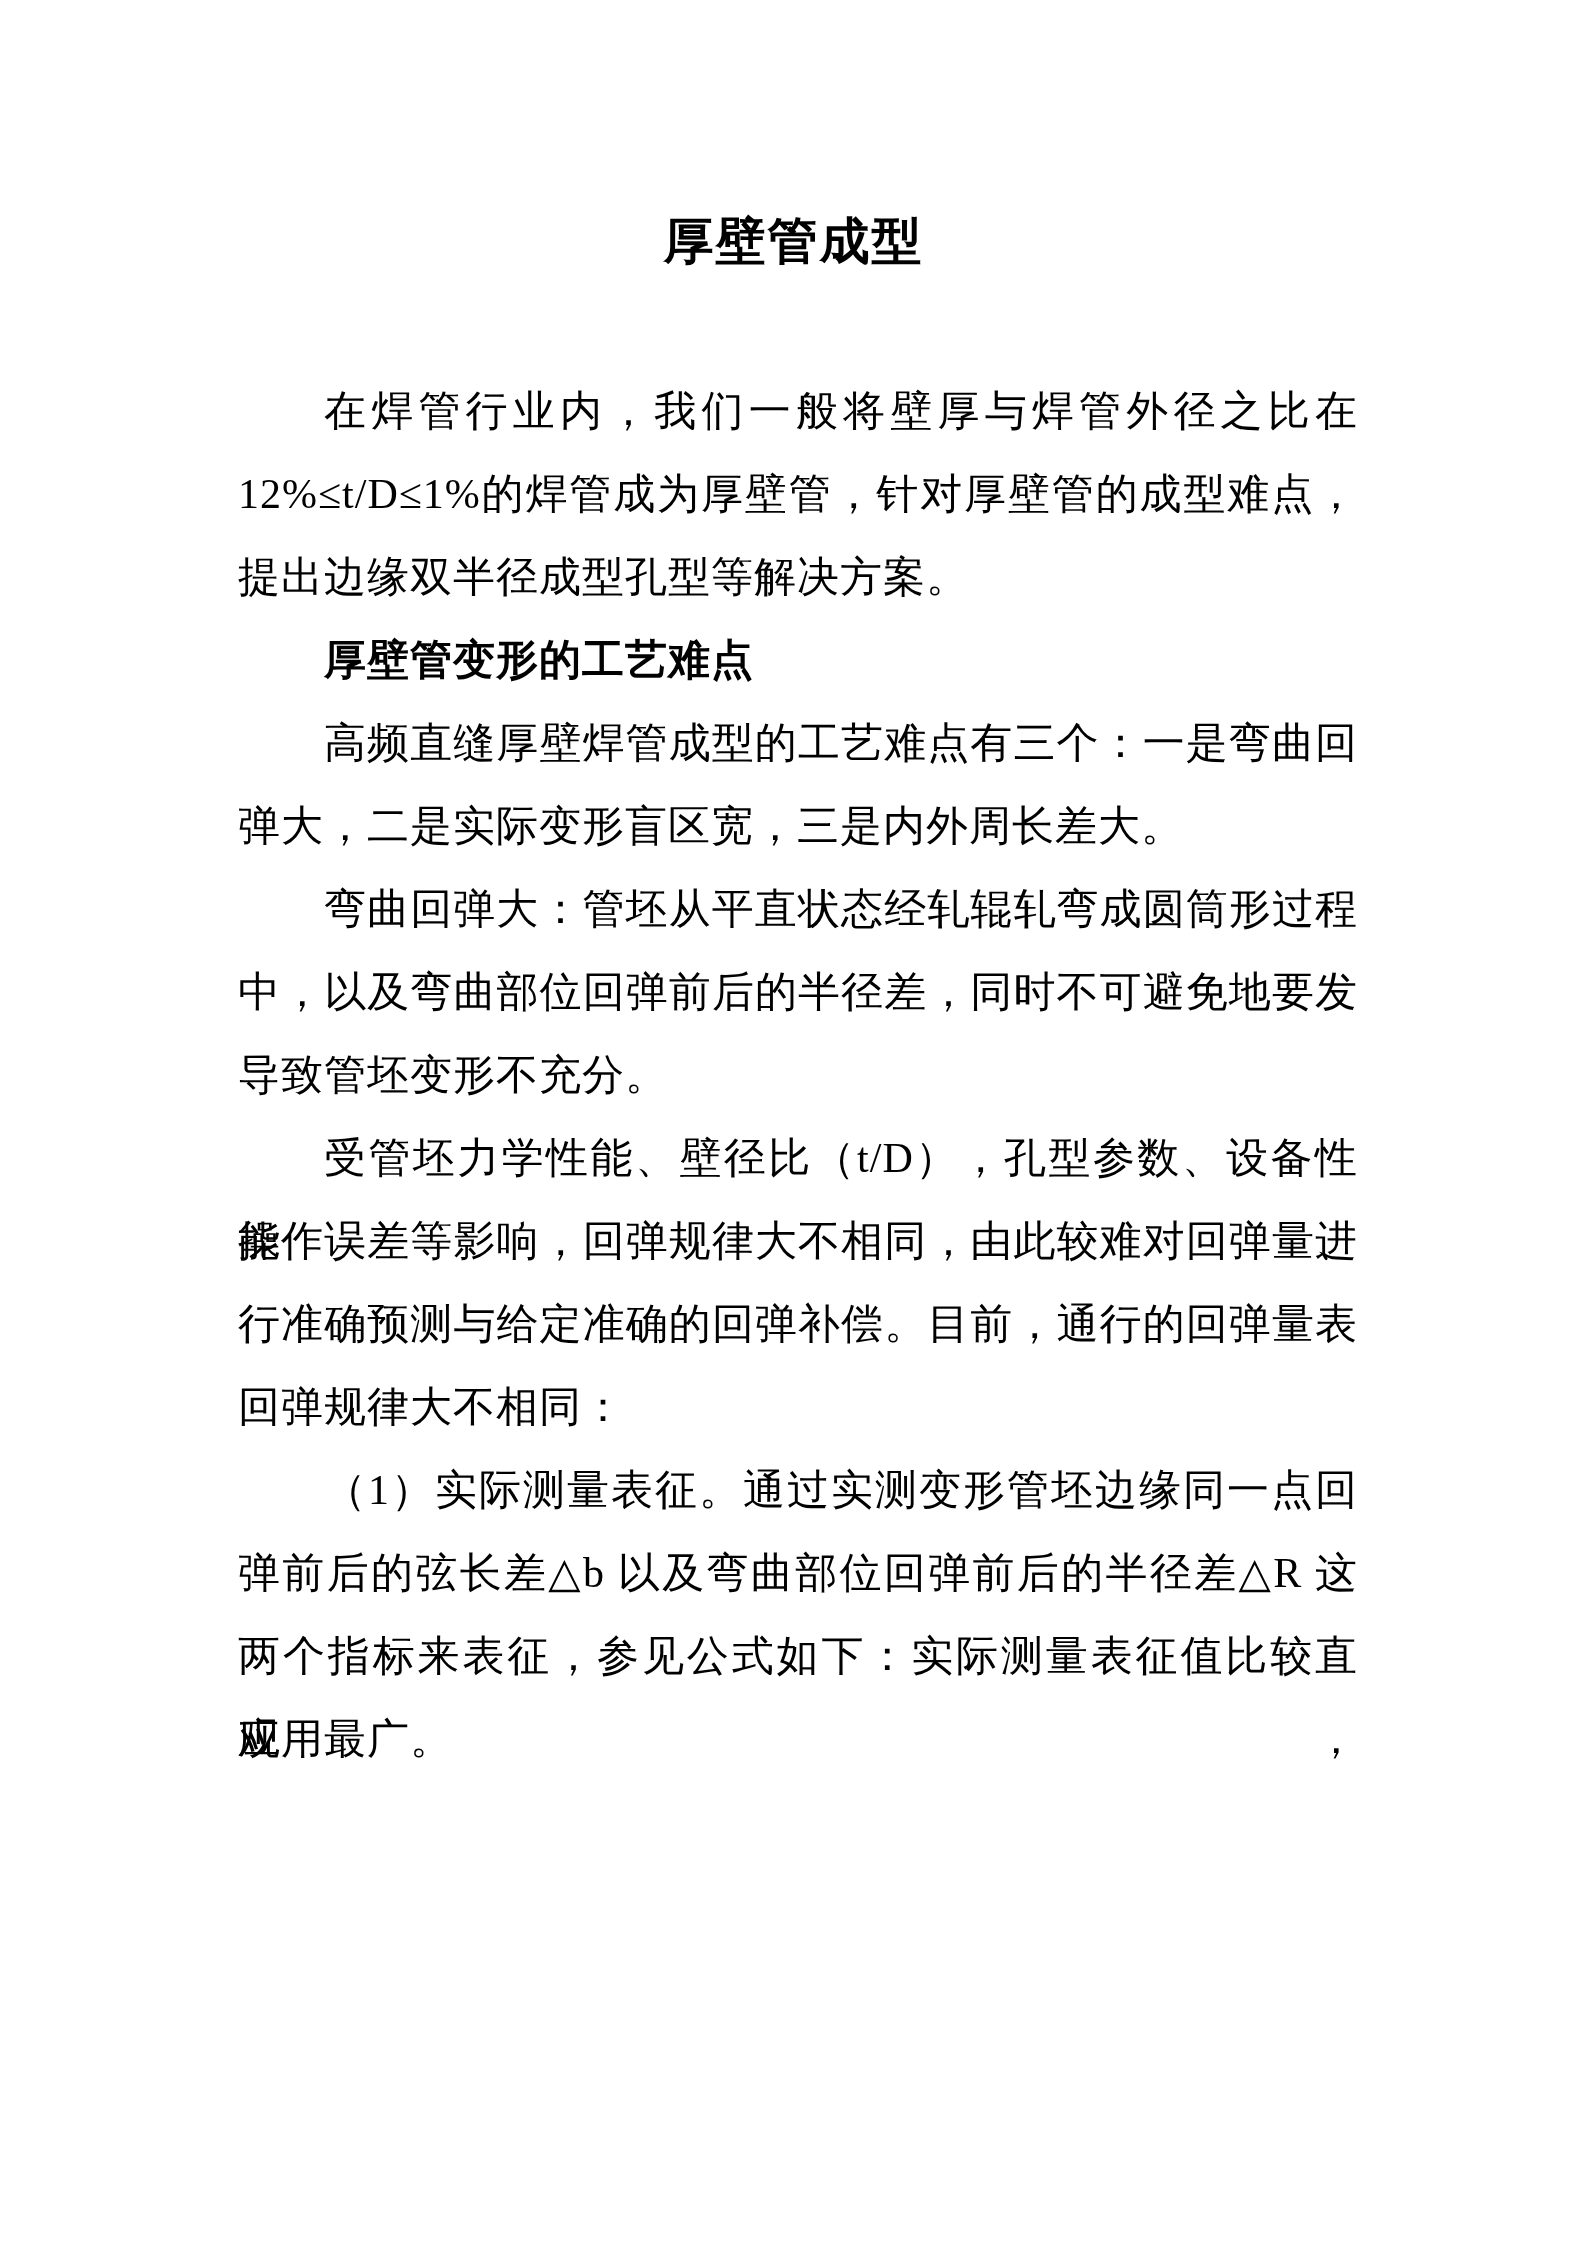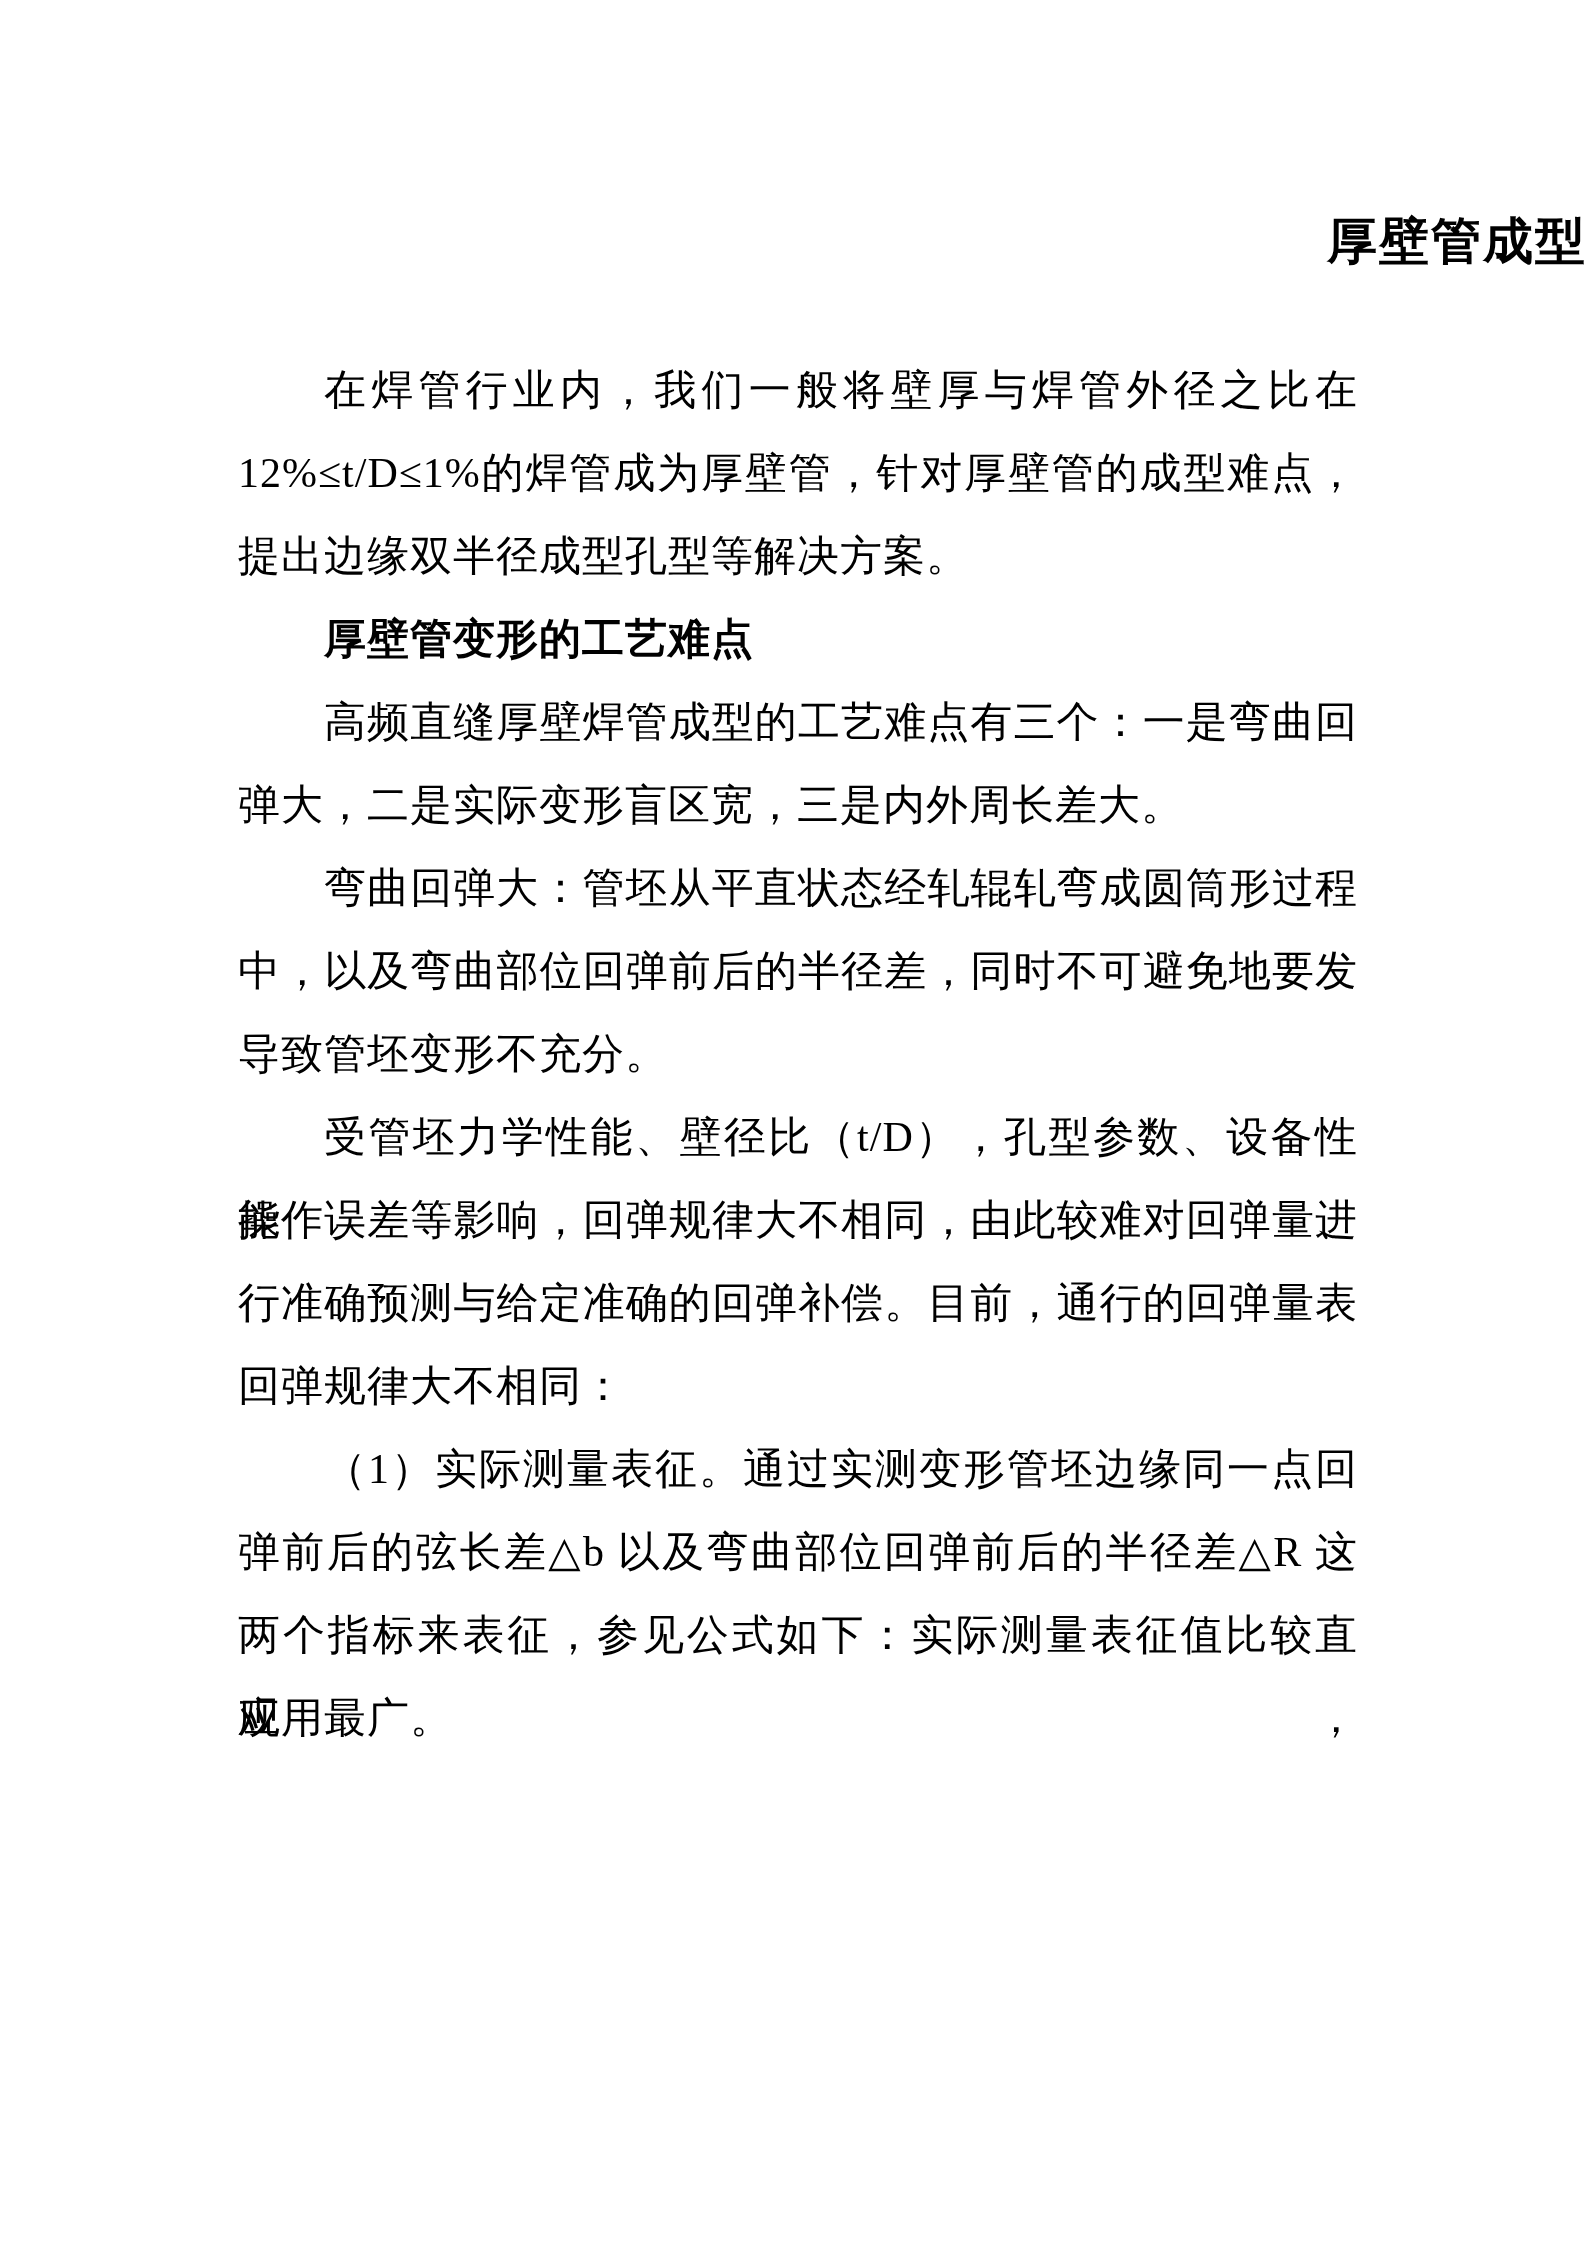--- a/index.html
+++ b/index.html
@@ -14,29 +14,29 @@
     background: #ffffff;
     color: #000000;
     font-family: "Liberation Serif", "DejaVu Serif", serif;
     overflow: hidden;
   }
   .doc-title {
     position: absolute;
     top: 210px;
     left: 0;
     width: 100%;
-    text-align: right;
+    text-align: center;
     font-size: 50px;
     font-weight: 700;
     line-height: 62px;
     letter-spacing: 2px;
   }
   .doc-body {
     position: absolute;
-    top: 349px;
+    top: 370px;
     left: 238px;
     width: 1120px;
   }
   .block {
     margin: 0;
     padding: 0;
   }
   .line {
     font-size: 42px;
     height: 83px;

